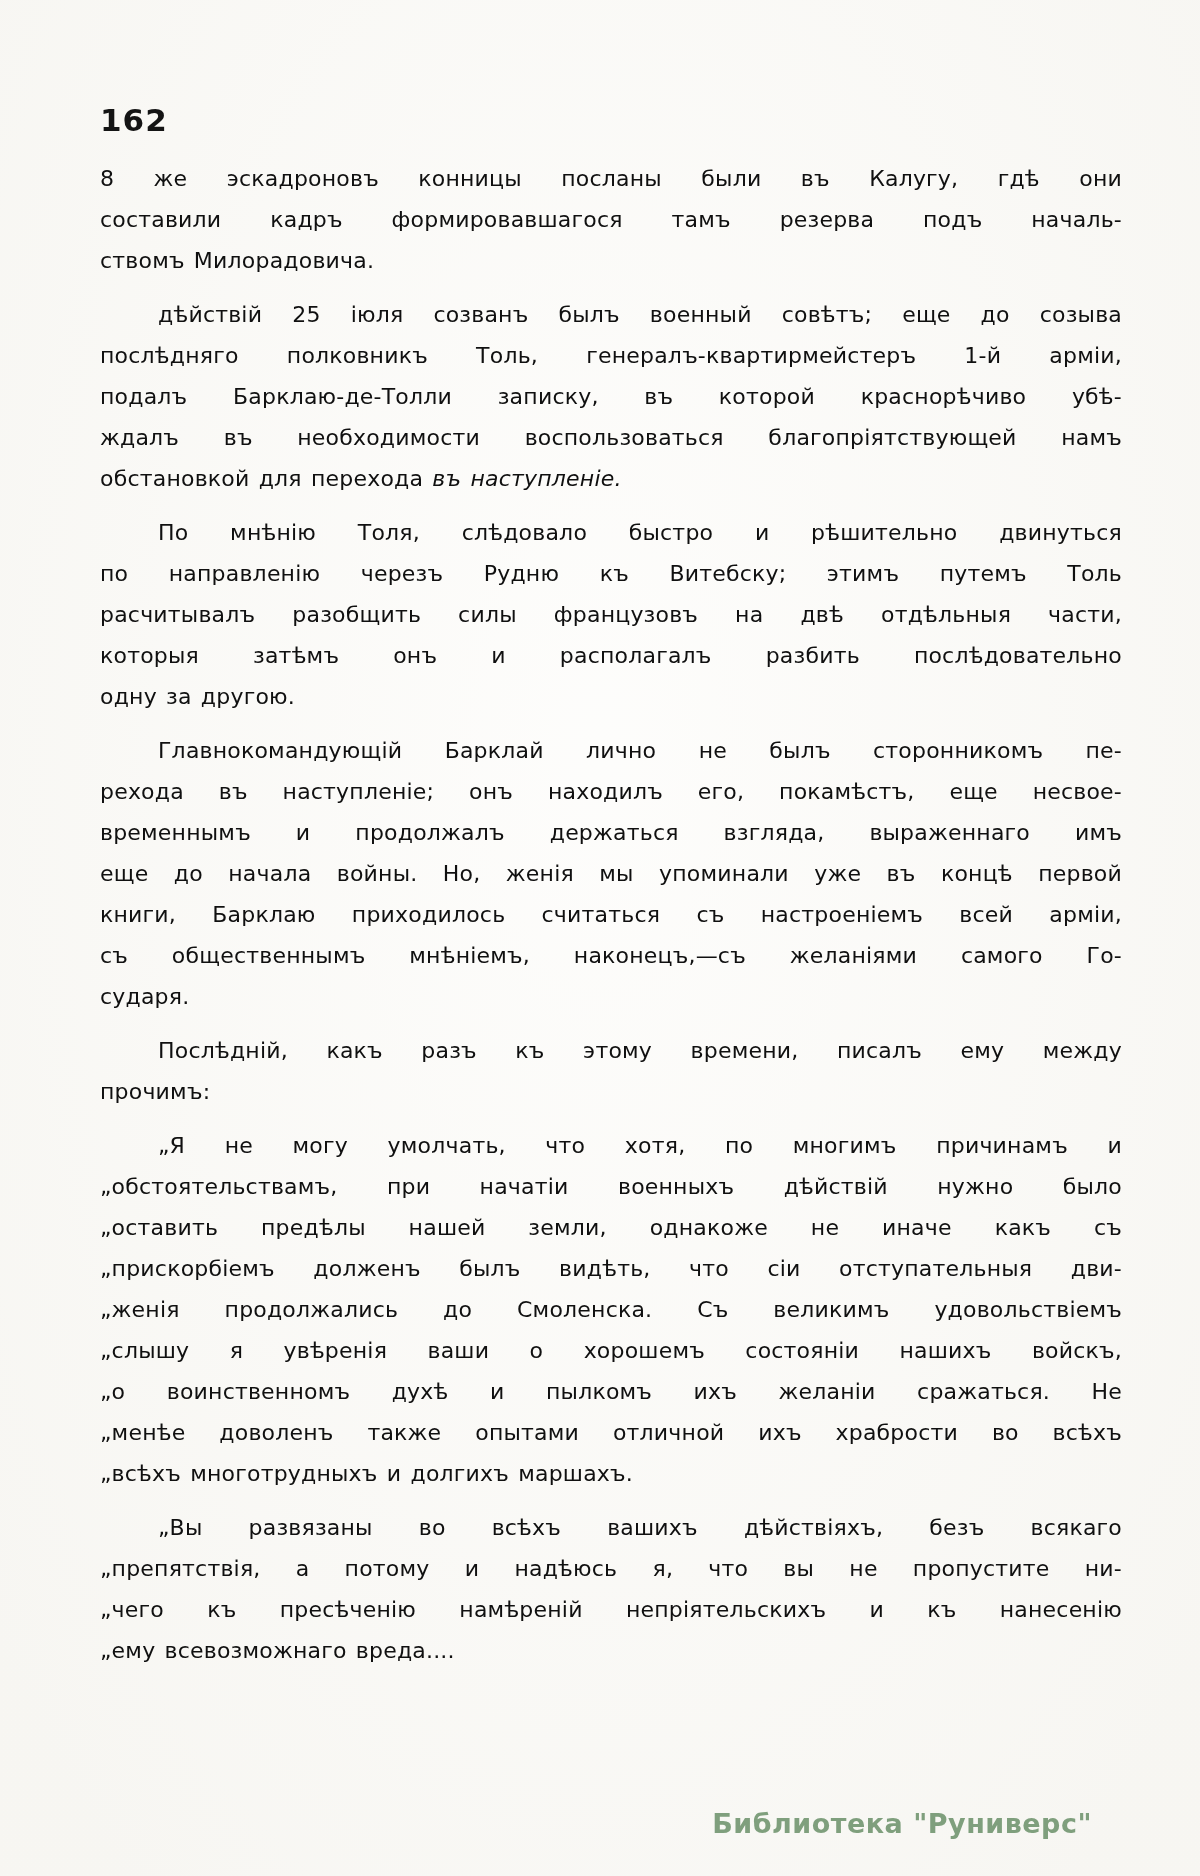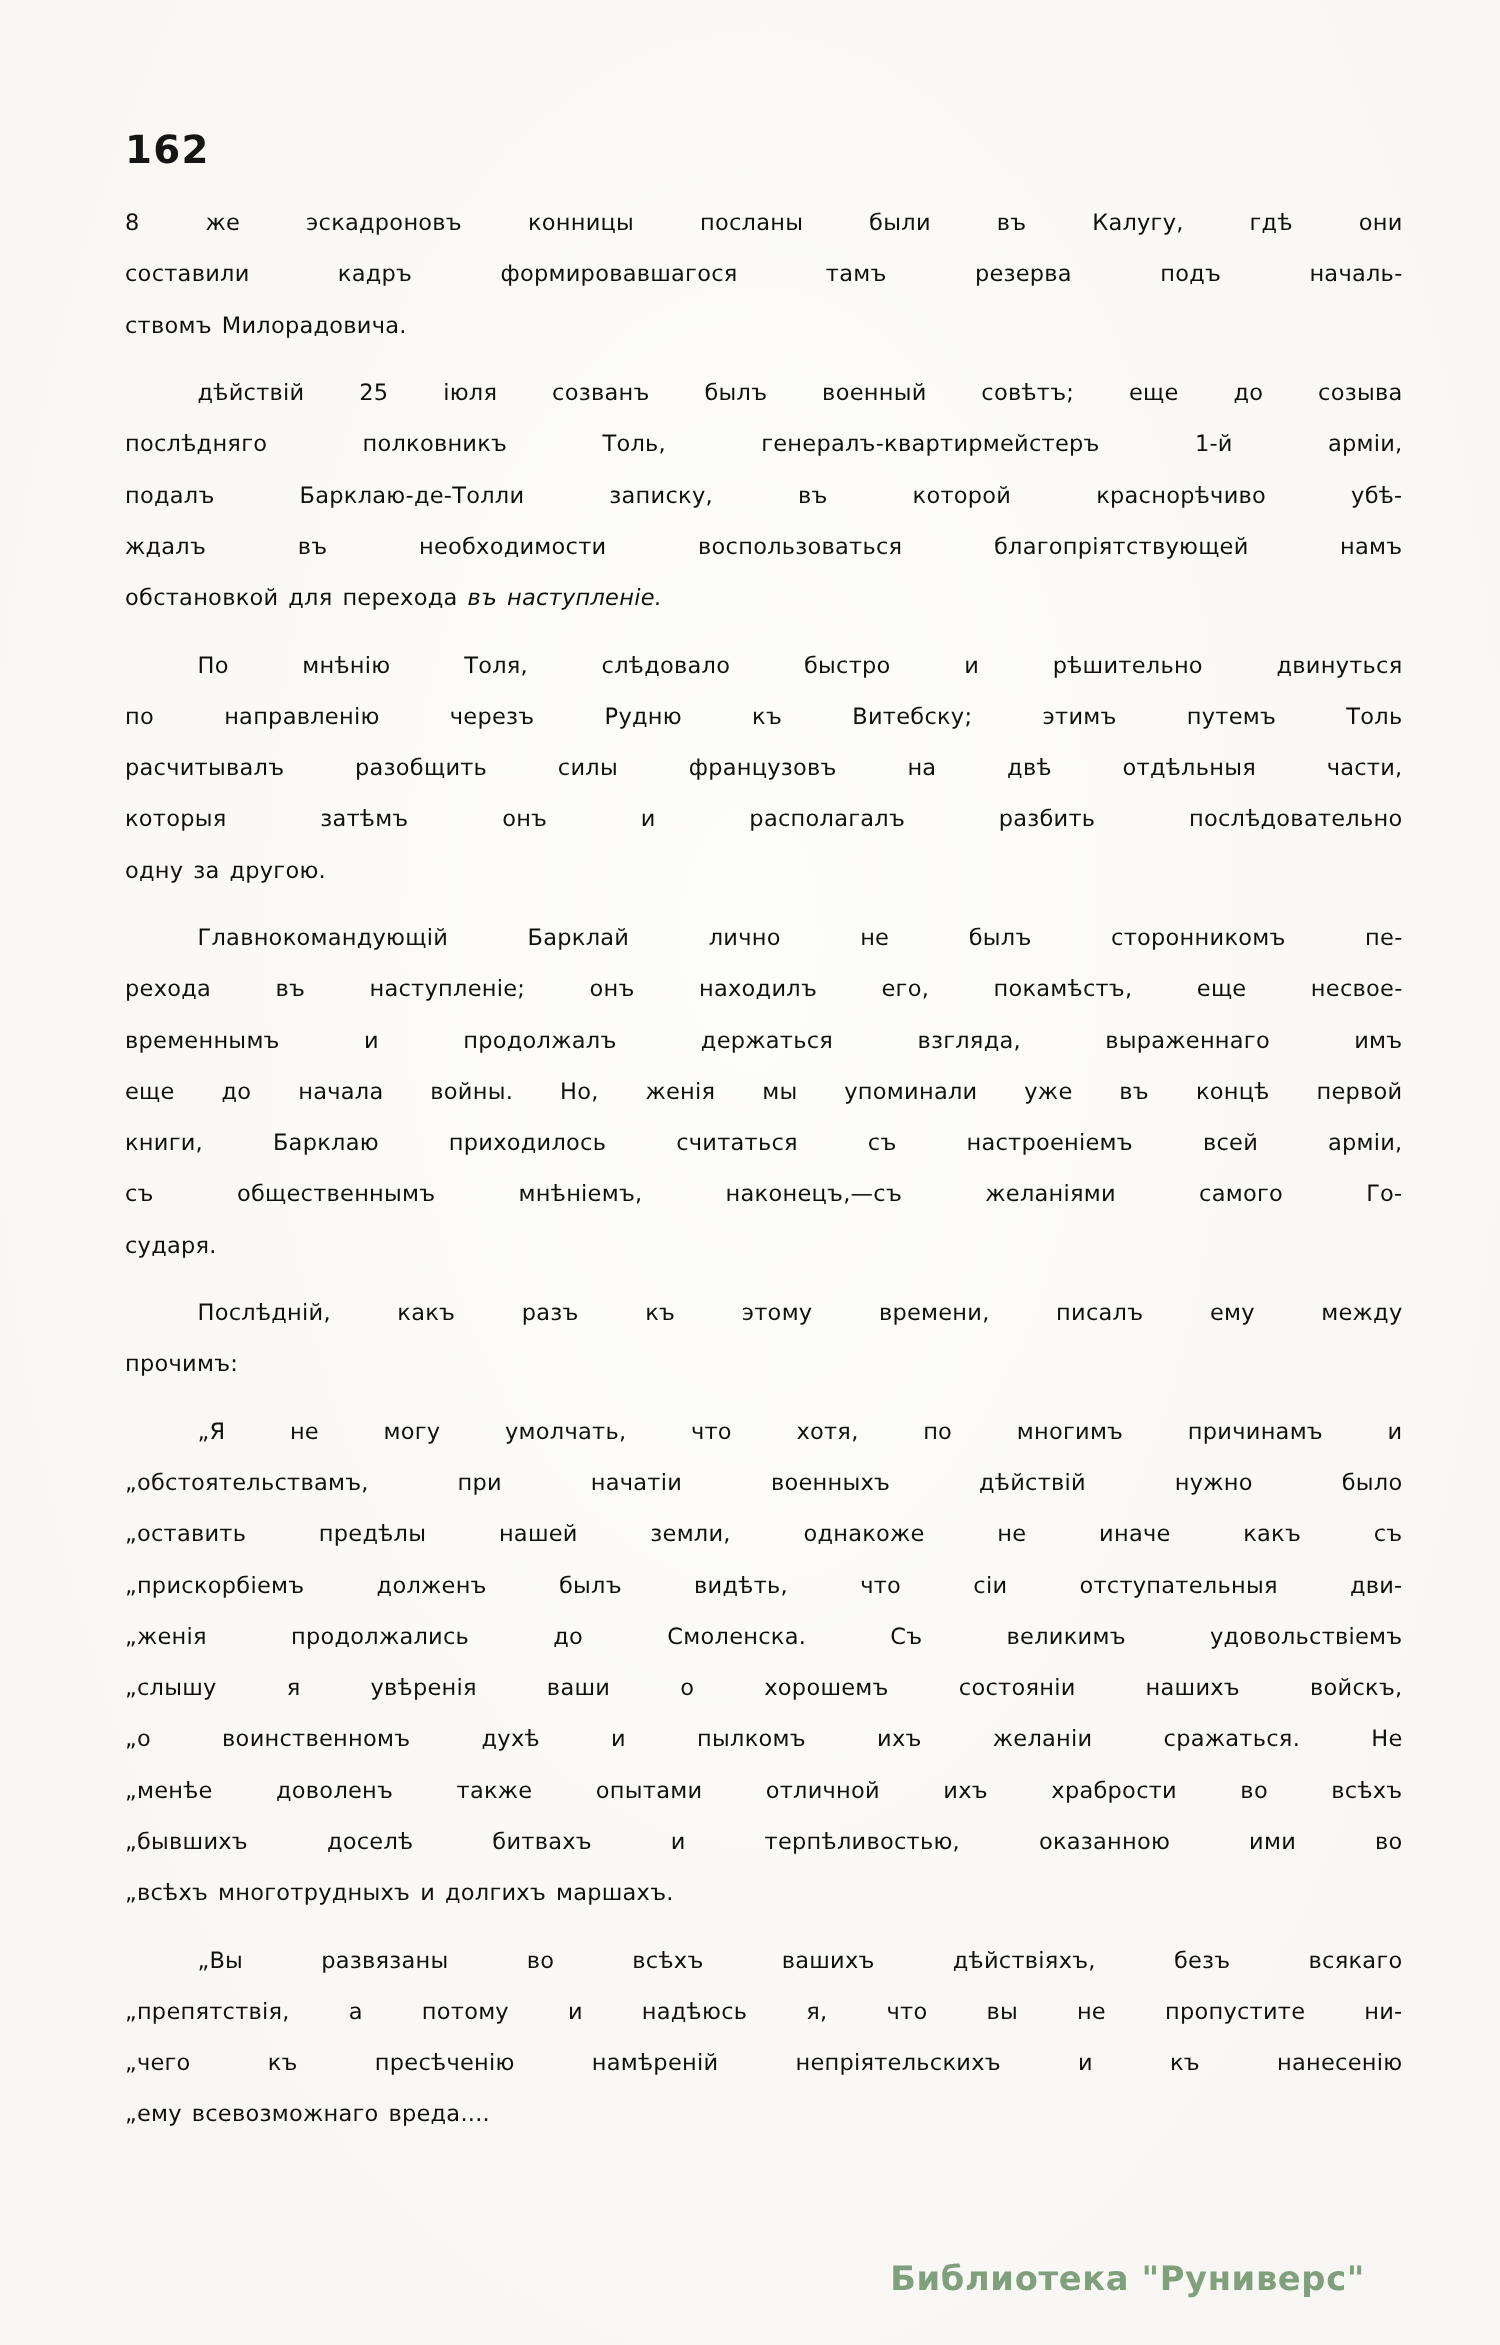--- a/index.html
+++ b/index.html
@@ -37,21 +37,21 @@
     top: 158px;
     width: 1022px;
   }
   .paragraph {
     margin: 0 0 13px 0;
   }
   .paragraph.indent .line:first-child {
     text-indent: 58px;
   }
   .line {
-    font-size: 18px;
+    font-size: 22px;
     line-height: 41px;
     text-align: justify;
     text-align-last: justify;
     text-justify: inter-word;
     letter-spacing: 0.2px;
     word-spacing: 2px;
   }
   .line.last {
     text-align-last: left;
   }
@@ -109,21 +109,20 @@
       </div>
       <div class="paragraph indent">
         <div class="line">„Я не могу умолчать, что хотя, по многимъ причинамъ и</div>
         <div class="line">„обстоятельствамъ, при начатіи военныхъ дѣйствій нужно было</div>
         <div class="line">„оставить предѣлы нашей земли, однакоже не иначе какъ съ</div>
         <div class="line">„прискорбіемъ долженъ былъ видѣть, что сіи отступательныя дви-</div>
         <div class="line">„женія продолжались до Смоленска. Съ великимъ удовольствіемъ</div>
         <div class="line">„слышу я увѣренія ваши о хорошемъ состояніи нашихъ войскъ,</div>
         <div class="line">„о воинственномъ духѣ и пылкомъ ихъ желаніи сражаться. Не</div>
         <div class="line">„менѣе доволенъ также опытами отличной ихъ храбрости во всѣхъ</div>
-        <div class="line">„бывшихъ доселѣ битвахъ и терпѣливостью, оказанною ими во</div>
         <div class="line last">„всѣхъ многотрудныхъ и долгихъ маршахъ.</div>
       </div>
       <div class="paragraph indent">
         <div class="line">„Вы развязаны во всѣхъ вашихъ дѣйствіяхъ, безъ всякаго</div>
         <div class="line">„препятствія, а потому и надѣюсь я, что вы не пропустите ни-</div>
         <div class="line">„чего къ пресѣченію намѣреній непріятельскихъ и къ нанесенію</div>
         <div class="line last">„ему всевозможнаго вреда....</div>
       </div>
     </div>
 

